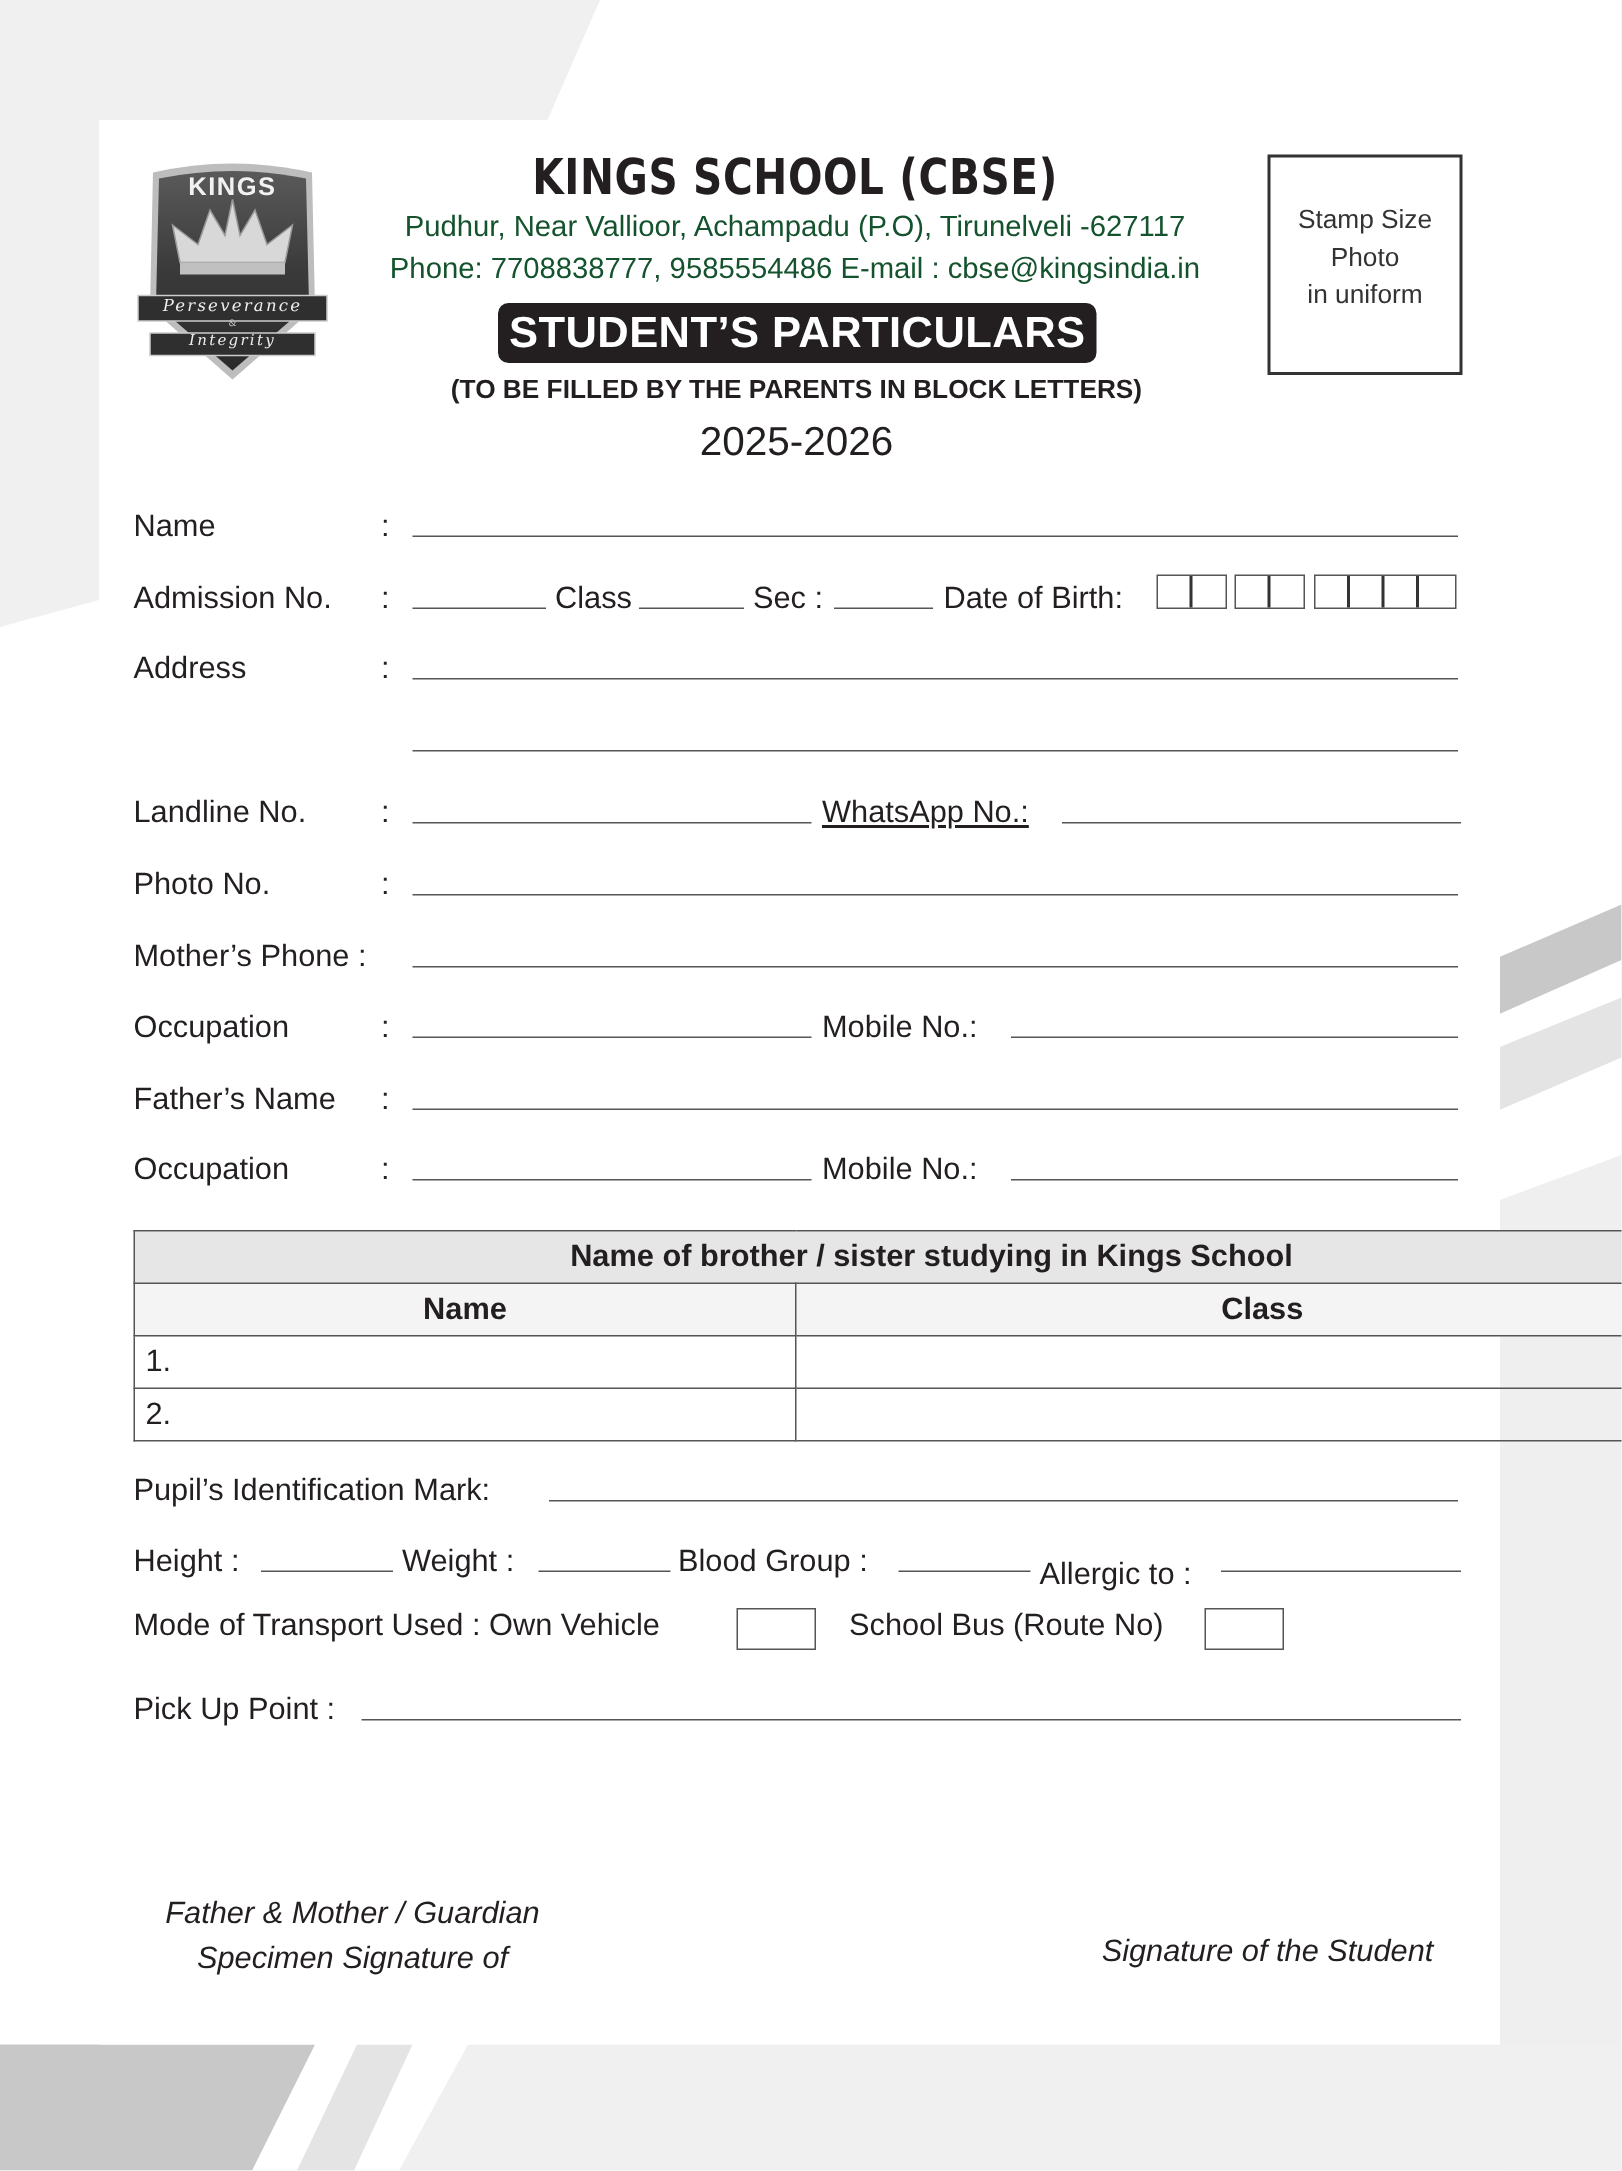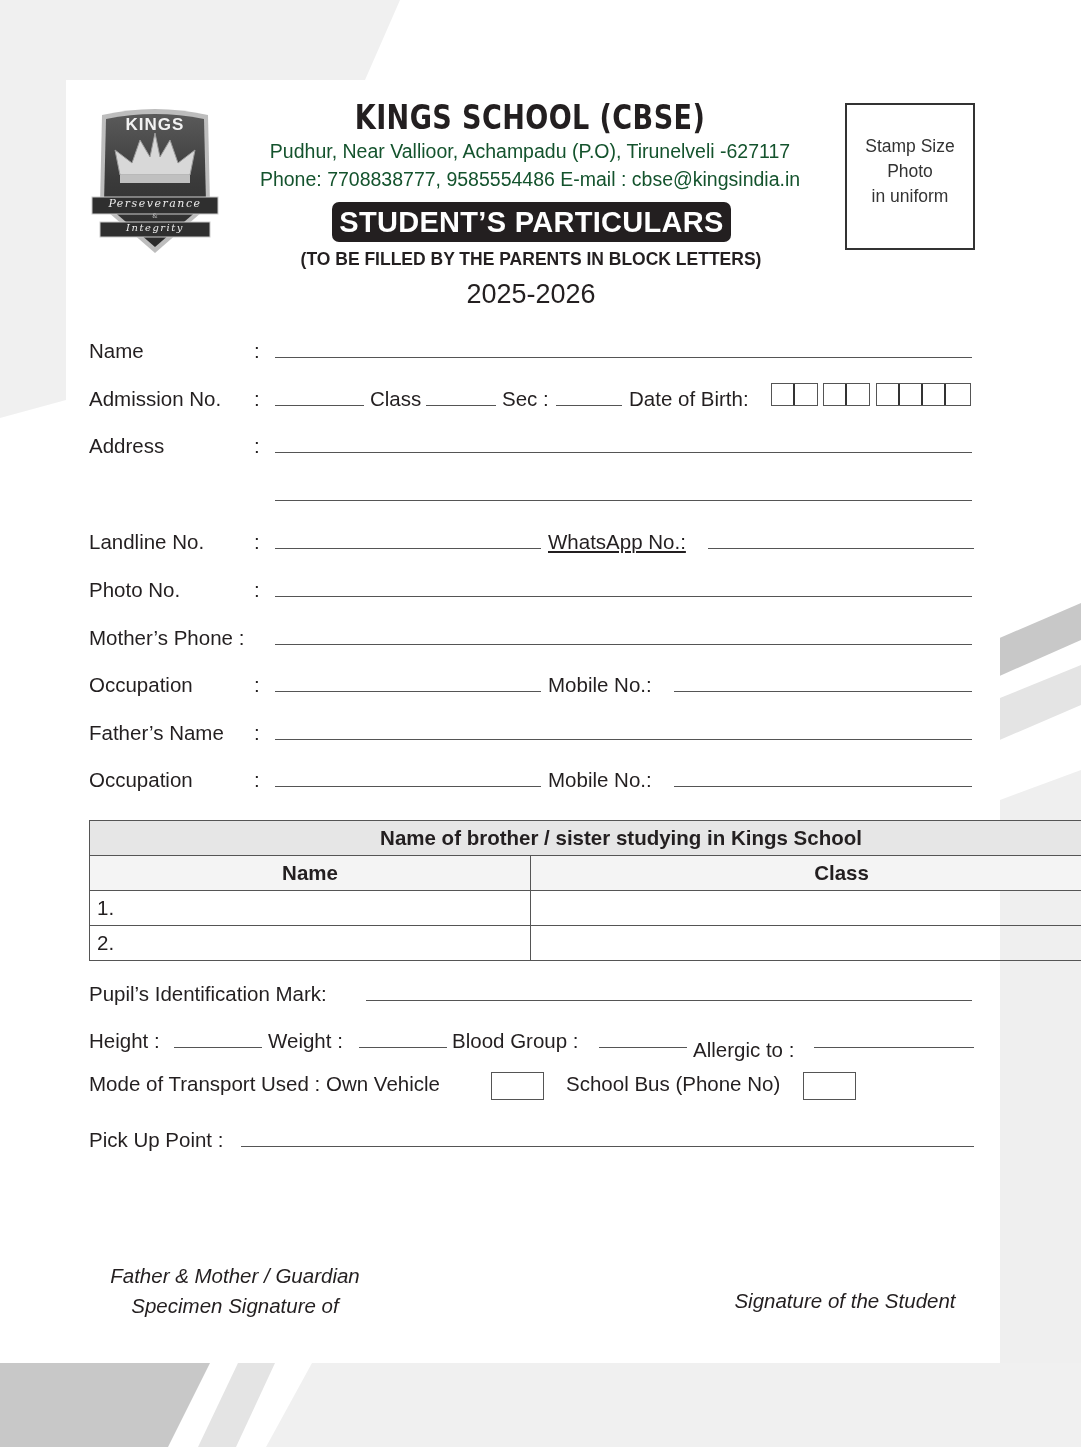--- a/index.html
+++ b/index.html
@@ -183,21 +183,21 @@
 <div class="line" style="left:174px;top:1047px;width:88px;"></div>
 <div class="inline-lbl" style="left:268px;top:1029px;">Weight :</div>
 <div class="line" style="left:359px;top:1047px;width:88px;"></div>
 <div class="inline-lbl" style="left:452px;top:1029px;">Blood Group :</div>
 <div class="line" style="left:599px;top:1047px;width:88px;"></div>
 <div class="inline-lbl" style="left:693px;top:992px;margin-top:46px;">Allergic to :</div>
 <div class="line" style="left:814px;top:1047px;width:160px;"></div>
 
 <div class="lbl" style="left:89px;top:1072px;">Mode of Transport Used : Own Vehicle</div>
 <div class="check-box" style="left:491px;top:1072px;"></div>
-<div class="inline-lbl" style="left:566px;top:1072px;">School Bus (Phone No)</div>
+<div class="inline-lbl" style="left:566px;top:1072px;">School Bus (Route No)</div>
 <div class="check-box" style="left:803px;top:1072px;"></div>
 
 <div class="lbl" style="left:89px;top:1128px;">Pick Up Point :</div>
 <div class="line" style="left:241px;top:1146px;width:733px;"></div>
 
 <div class="sig" style="left:80px;top:1261px;width:310px;">
   <div>Father &amp; Mother / Guardian</div>
   <div>Specimen Signature of</div>
 </div>
 <div class="sig" style="left:700px;top:1286px;width:290px;">Signature of the Student</div>

